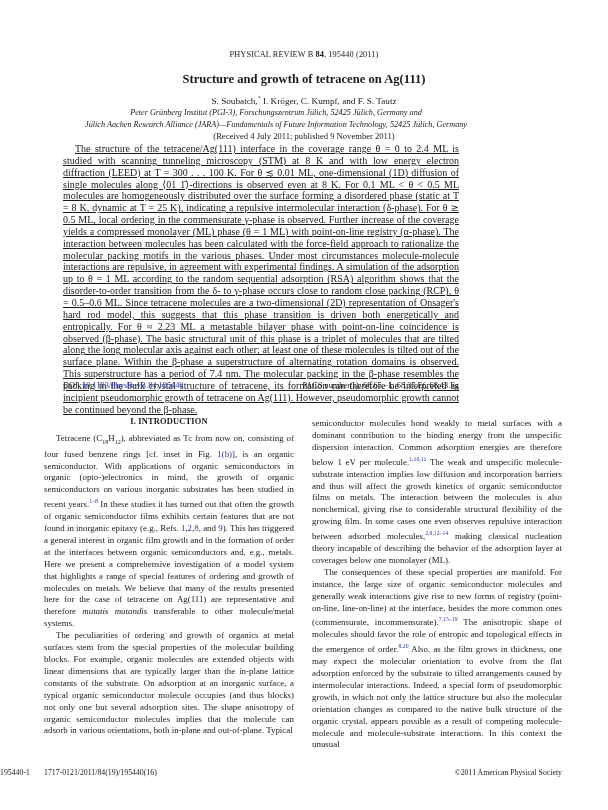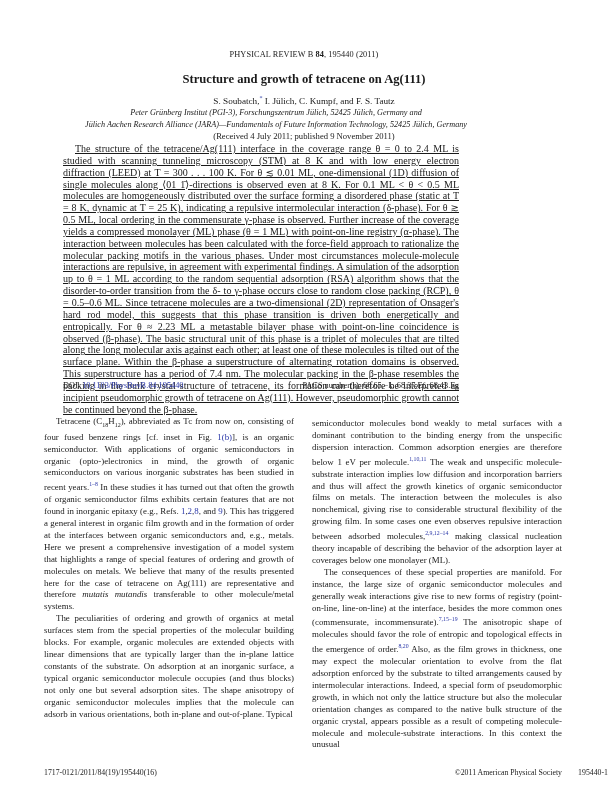--- a/index.html
+++ b/index.html
@@ -22,48 +22,49 @@
   .col { font-size:8.9px; line-height:11.9px; text-align:justify; }
   .col-left { top:416px; left:44px; width:250px; }
   .col-right { top:418px; left:312px; width:250px; }
   .section-h { text-align:center; font-weight:bold; font-size:8.4px; letter-spacing:0.2px; margin-bottom:5px; }
   .col p { margin:0; text-indent:12px; }
   .col p.noindent { text-indent:0; }
   .ref { color:#2a37a8; }
   sup.ref { font-size:5.8px; }
   .footer { top:768px; font-size:7.8px; }
   .footer-left { left:44px; }
-  .footer-center { left:0; width:608px; text-align:right; }
+  .footer-center { left:0; width:608px; text-align:left; }
   .footer-right { right:46px; }
 </style>
 </head>
 <body>
 
 <div class="abs journal">
   <span>PHYSICAL REVIEW B </span><b>84</b><span>, 195440 (2011)</span>
 </div>
 
 <div class="abs title">Structure and growth of tetracene on Ag(111)</div>
 
 <div class="abs authors">
-  <span>S. Soubatch,</span><sup>*</sup><span> I. Jülich, C. Kumpf, and F. S. Tautz</span>
+  <span>S. Soubatch,</span><sup>*</sup><span> I. Kröger, C. Kumpf, and F. S. Tautz</span>
 </div>
 
 <div class="abs affil affil1">Peter Grünberg Institut (PGI-3), Forschungszentrum Jülich, 52425 Jülich, Germany and</div>
 <div class="abs affil affil2">Jülich Aachen Research Alliance (JARA)—Fundamentals of Future Information Technology, 52425 Jülich, Germany</div>
 <div class="abs received">(Received 4 July 2011; published 9 November 2011)</div>
 
 <div class="abs abstract">The structure of the tetracene/Ag(111) interface in the coverage range θ = 0 to 2.4 ML is studied with scanning tunneling microscopy (STM) at 8 K and with low energy electron diffraction (LEED) at T = 300 . . . 100 K. For θ ≲ 0.01 ML, one-dimensional (1D) diffusion of single molecules along ⟨01 1̄⟩-directions is observed even at 8 K. For 0.1 ML &lt; θ &lt; 0.5 ML molecules are homogeneously distributed over the surface forming a disordered phase (static at T = 8 K, dynamic at T = 25 K), indicating a repulsive intermolecular interaction (δ-phase). For θ ≳ 0.5 ML, local ordering in the commensurate γ-phase is observed. Further increase of the coverage yields a compressed monolayer (ML) phase (θ = 1 ML) with point-on-line registry (α-phase). The interaction between molecules has been calculated with the force-field approach to rationalize the molecular packing motifs in the various phases. Under most circumstances molecule-molecule interactions are repulsive, in agreement with experimental findings. A simulation of the adsorption up to θ = 1 ML according to the random sequential adsorption (RSA) algorithm shows that the disorder-to-order transition from the δ- to γ-phase occurs close to random close packing (RCP), θ = 0.5–0.6 ML. Since tetracene molecules are a two-dimensional (2D) representation of Onsager's hard rod model, this suggests that this phase transition is driven both energetically and entropically. For θ ≈ 2.23 ML a metastable bilayer phase with point-on-line coincidence is observed (β-phase). The basic structural unit of this phase is a triplet of molecules that are tilted along the long molecular axis against each other; at least one of these molecules is tilted out of the surface plane. Within the β-phase a superstructure of alternating rotation domains is observed. This superstructure has a period of 7.4 nm. The molecular packing in the β-phase resembles the packing in the bulk crystal structure of tetracene, its formation can therefore be interpreted as incipient pseudomorphic growth of tetracene on Ag(111). However, pseudomorphic growth cannot be continued beyond the β-phase.</div>
 
 <div class="abs doi-row">
   <span><span>DOI: </span><span class="link">10.1103/PhysRevB.84.195440</span></span>
   <span>PACS number(s): 68.65.−k, 68.37.Ef, 68.43.Fg</span>
 </div>
 
 <div class="abs col col-left">
+  <div class="section-h">I. INTRODUCTION</div>
   <p><span>Tetracene (C</span><sub style="font-size:6px">18</sub><span>H</span><sub style="font-size:6px">12</sub><span>), abbreviated as Tc from now on, consisting of four fused benzene rings [cf. inset in Fig. </span><span class="ref">1(b)</span><span>], is an organic semiconductor. With applications of organic semiconductors in organic (opto-)electronics in mind, the growth of organic semiconductors on various inorganic substrates has been studied in recent years.</span><sup class="ref">1–8</sup><span> In these studies it has turned out that often the growth of organic semiconductor films exhibits certain features that are not found in inorganic epitaxy (e.g., Refs. </span><span class="ref">1</span>,<span class="ref">2</span>,<span class="ref">8</span><span>, and </span><span class="ref">9</span><span>). This has triggered a general interest in organic film growth and in the formation of order at the interfaces between organic semiconductors and, e.g., metals. Here we present a comprehensive investigation of a model system that highlights a range of special features of ordering and growth of molecules on metals. We believe that many of the results presented here for the case of tetracene on Ag(111) are representative and therefore </span><i>mutatis mutandis</i><span> transferable to other molecule/metal systems.</span></p>
   <p>The peculiarities of ordering and growth of organics at metal surfaces stem from the special properties of the molecular building blocks. For example, organic molecules are extended objects with linear dimensions that are typically larger than the in-plane lattice constants of the substrate. On adsorption at an inorganic surface, a typical organic semiconductor molecule occupies (and thus blocks) not only one but several adsorption sites. The shape anisotropy of organic semiconductor molecules implies that the molecule can adsorb in various orientations, both in-plane and out-of-plane. Typical</p>
 </div>
 
 <div class="abs col col-right">
   <p class="noindent"><span>semiconductor molecules bond weakly to metal surfaces with a dominant contribution to the binding energy from the unspecific dispersion interaction. Common adsorption energies are therefore below 1 eV per molecule.</span><sup class="ref">1,10,11</sup><span> The weak and unspecific molecule-substrate interaction implies low diffusion and incorporation barriers and thus will affect the growth kinetics of organic semiconductor films on metals. The interaction between the molecules is also nonchemical, giving rise to considerable structural flexibility of the growing film. In some cases one even observes repulsive interaction between adsorbed molecules,</span><sup class="ref">2,9,12–14</sup><span> making classical nucleation theory incapable of describing the behavior of the adsorption layer at coverages below one monolayer (ML).</span></p>
   <p><span>The consequences of these special properties are manifold. For instance, the large size of organic semiconductor molecules and generally weak interactions give rise to new forms of registry (point-on-line, line-on-line) at the interface, besides the more common ones (commensurate, incommensurate).</span><sup class="ref">7,15–19</sup><span> The anisotropic shape of molecules should favor the role of entropic and topological effects in the emergence of order.</span><sup class="ref">8,20</sup><span> Also, as the film grows in thickness, one may expect the molecular orientation to evolve from the flat adsorption enforced by the substrate to tilted arrangements caused by intermolecular interactions. Indeed, a special form of pseudomorphic growth, in which not only the lattice structure but also the molecular orientation changes as compared to the native bulk structure of the organic crystal, appears possible as a result of competing molecule-molecule and molecule-substrate interactions. In this context the unusual</span></p>
 </div>
 
 <div class="abs footer footer-left">1717-0121/2011/84(19)/195440(16)</div>

